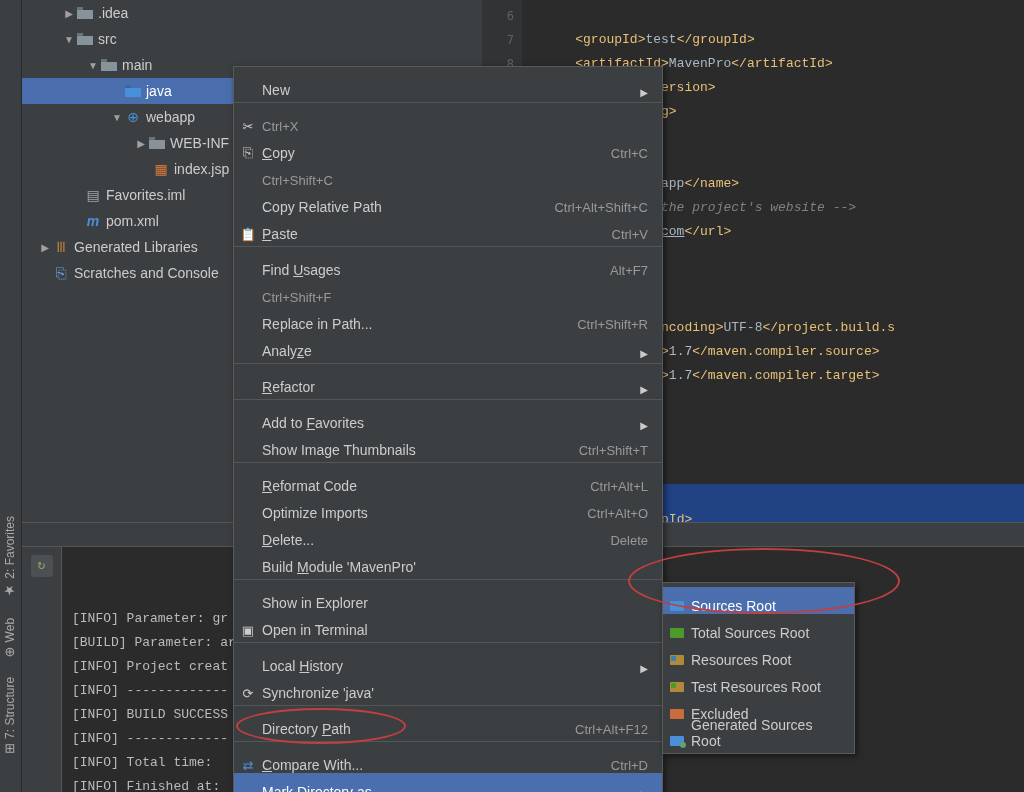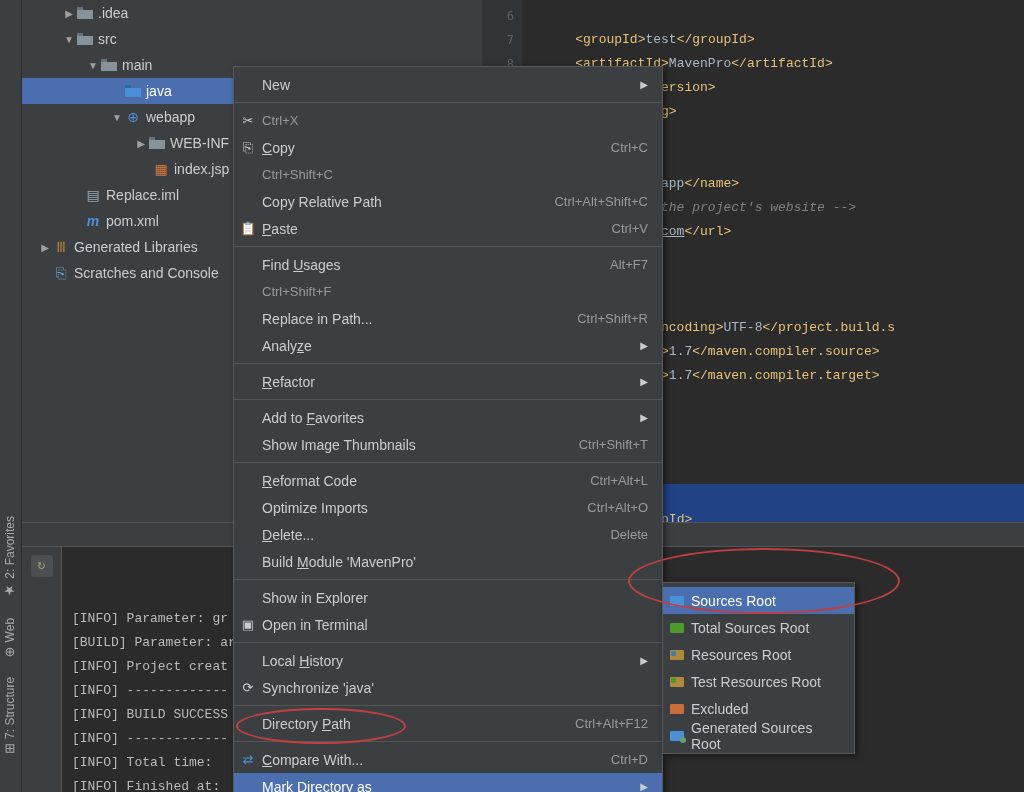--- a/index.html
+++ b/index.html
@@ -111,21 +111,21 @@
     background: #3c3f41;
     border: 1px solid #5a5a5a;
     box-shadow: 2px 2px 6px rgba(0,0,0,0.5);
     color: #ccc;
     padding: 4px 0;
   }
   .ctx-main { left: 233px; top: 66px; width: 430px; }
   .ctx-sub  { left: 662px; top: 582px; width: 193px; }
   .ctx-item {
     height: 27px;
-    display: flex; align-items: center;
+    display: flex; align-items: flex-end;
     padding: 0 14px 0 28px;
     position: relative;
     font-size: 14px;
   }
   .ctx-item.sel { background: #4b6eaf; color: #fff; }
   .ctx-item .lbl { flex: 1; }
   .ctx-item .sc { color: #999; font-size: 13px; }
   .ctx-item .arrow { margin-left: 10px; color: #ccc; font-size: 10px; }
   .ctx-sep { height: 1px; background: #555; margin: 4px 0; }
   .ctx-icon {
@@ -219,21 +219,21 @@
         </svg>
       </span>
     <span>WEB-INF</span>
   </div>
   <div class="tree-row" style="padding-left:130px">
     <span class="ticon" style="color:#d97a3a">▦</span>
     <span>index.jsp</span>
   </div>
   <div class="tree-row" style="padding-left:62px">
     <span class="ticon" style="color:#9aa7b0">▤</span>
-    <span>Replace.iml</span>
+    <span>Favorites.iml</span>
   </div>
   <div class="tree-row" style="padding-left:62px">
     <span class="ticon" style="color:#4a90d9;font-style:italic;font-weight:bold">m</span>
     <span>pom.xml</span>
   </div>
   <div class="tree-row" style="padding-left:16px">
     <span class="expander">▶</span>
     <span class="ticon" style="color:#b07a3a">Ⅲ</span>
     <span>Generated Libraries</span>
   </div>

